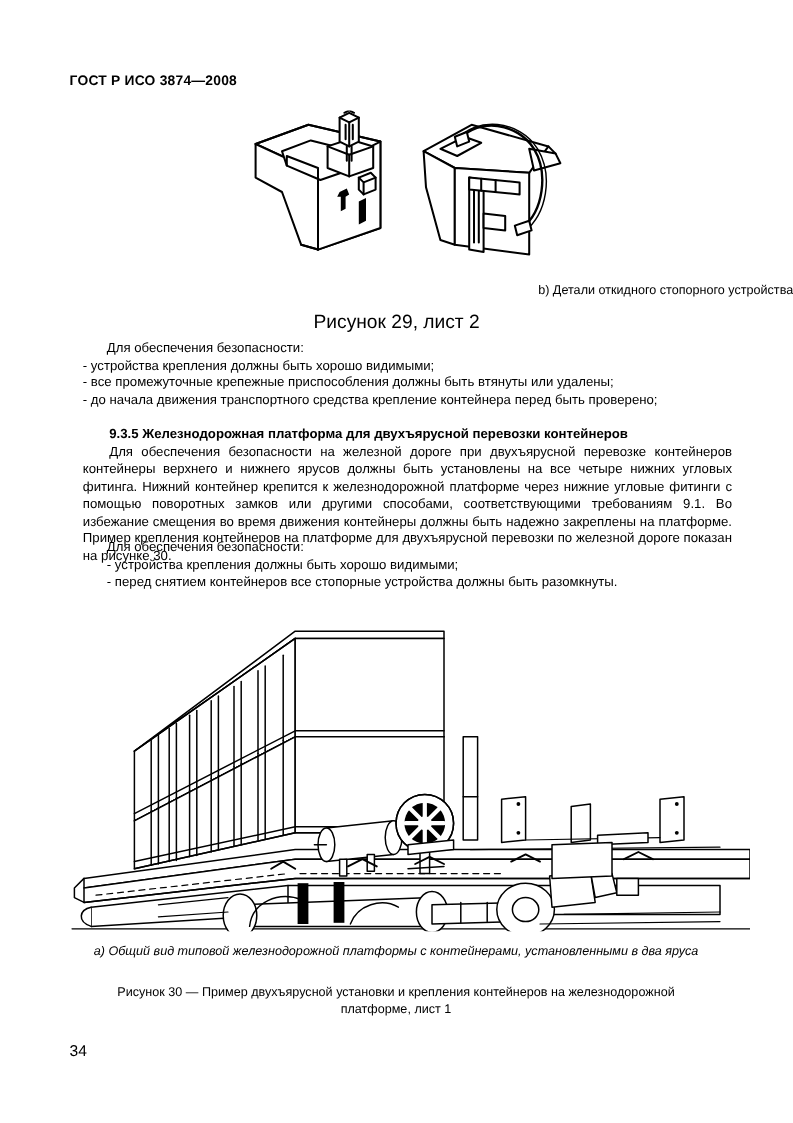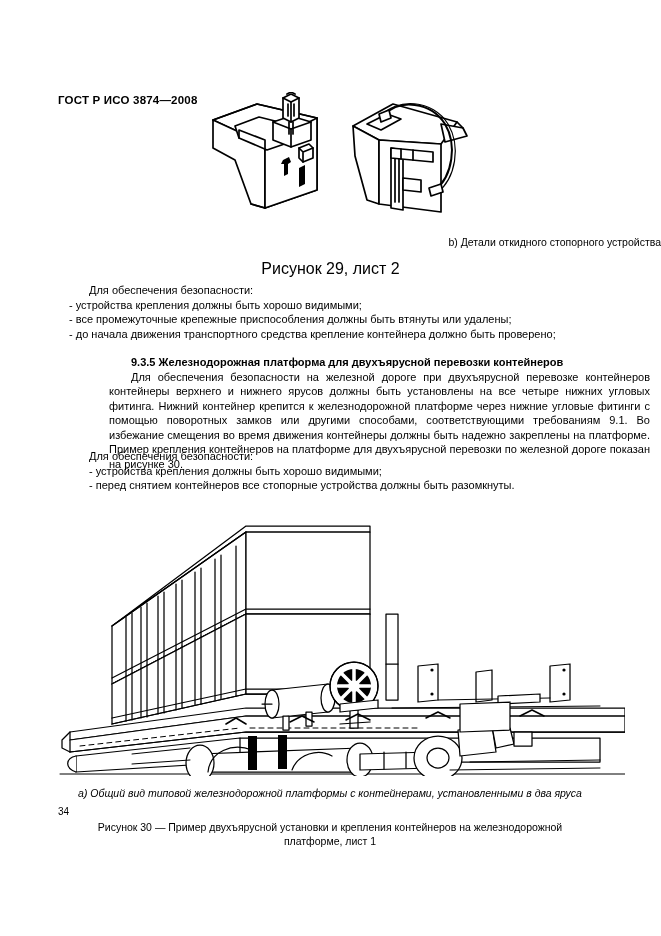--- a/index.html
+++ b/index.html
@@ -20,21 +20,20 @@
 
   
   .running-head {
     position: absolute;
     left: 58px;
     top: 62px;
     font-size: 11.5px;
     font-weight: bold;
     letter-spacing: 0.2px;
     white-space: nowrap;
-    margin-top: 32px;
   }
 
   
   .fig29 {
     position: absolute;
     left: 195px;
     top: 92px;
     width: 290px;
     height: 140px;
   }
@@ -70,21 +69,21 @@
     margin: 0;
   }
   .ind  { text-indent: 20px; }
   .ind2 { text-indent: 22px; }
   .noind { text-indent: 0; }
   .head355 {
     font-weight: bold;
     text-indent: 22px;
   }
   .block-a { top: 283px; }
-  .block-b { top: 355px; margin-left: 40px; }
+  .block-b { top: 355px; }
   .block-c { top: 449px; }
 
   
   .fig30 {
     position: absolute;
     left: 40px;
     top: 518px;
     width: 585px;
     height: 258px;
   }
@@ -107,22 +106,22 @@
     width: 520px;
     text-align: center;
     font-size: 10.5px;
     line-height: 14px;
   }
 
   
   .folio {
     position: absolute;
     left: 58px;
-    top: 806px;
-    font-size: 10px;
+    top: 868px;
+    font-size: 13px;
   }
 </style>
 </head>
 <body>
 
 <div class="page">
 
   <div class="running-head">ГОСТ Р ИСО 3874—2008</div>
 
   <div class="fig29">
@@ -195,21 +194,21 @@
     </svg>
   </div>
 
   <div class="cap-fig29-b">b) Детали откидного стопорного устройства</div>
   <div class="cap-fig29-num">Рисунок 29, лист 2</div>
 
   <div class="body-block block-a">
     <p class="ind">Для обеспечения безопасности:</p>
     <p class="noind">- устройства крепления должны быть хорошо видимыми;</p>
     <p class="noind">- все промежуточные крепежные приспособления должны быть втянуты или удалены;</p>
-    <p class="noind">- до начала движения транспортного средства крепление контейнера должно быть проверено;</p>
+    <p class="noind">- до начала движения транспортного средства крепление контейнера перед быть проверено;</p>
   </div>
 
   <div class="body-block block-b">
     <p class="head355">9.3.5 Железнодорожная платформа для двухъярусной перевозки контейнеров</p>
     <p class="ind2">Для обеспечения безопасности на железной дороге при двухъярусной перевозке контейнеров контейнеры верхнего и нижнего ярусов должны быть установлены на все четыре нижних угловых фитинга. Нижний контейнер крепится к железнодорожной платформе через нижние угловые фитинги с помощью поворотных замков или другими способами, соответствующими требованиям  9.1. Во избежание смещения во время движения контейнеры должны быть надежно закреплены на платформе. Пример крепления контейнеров на платформе для двухъярусной перевозки по железной дороге показан на рисунке 30.</p>
   </div>
 
   <div class="body-block block-c">
     <p class="ind">Для обеспечения безопасности:</p>
     <p class="ind">- устройства крепления должны быть хорошо видимыми;</p>

